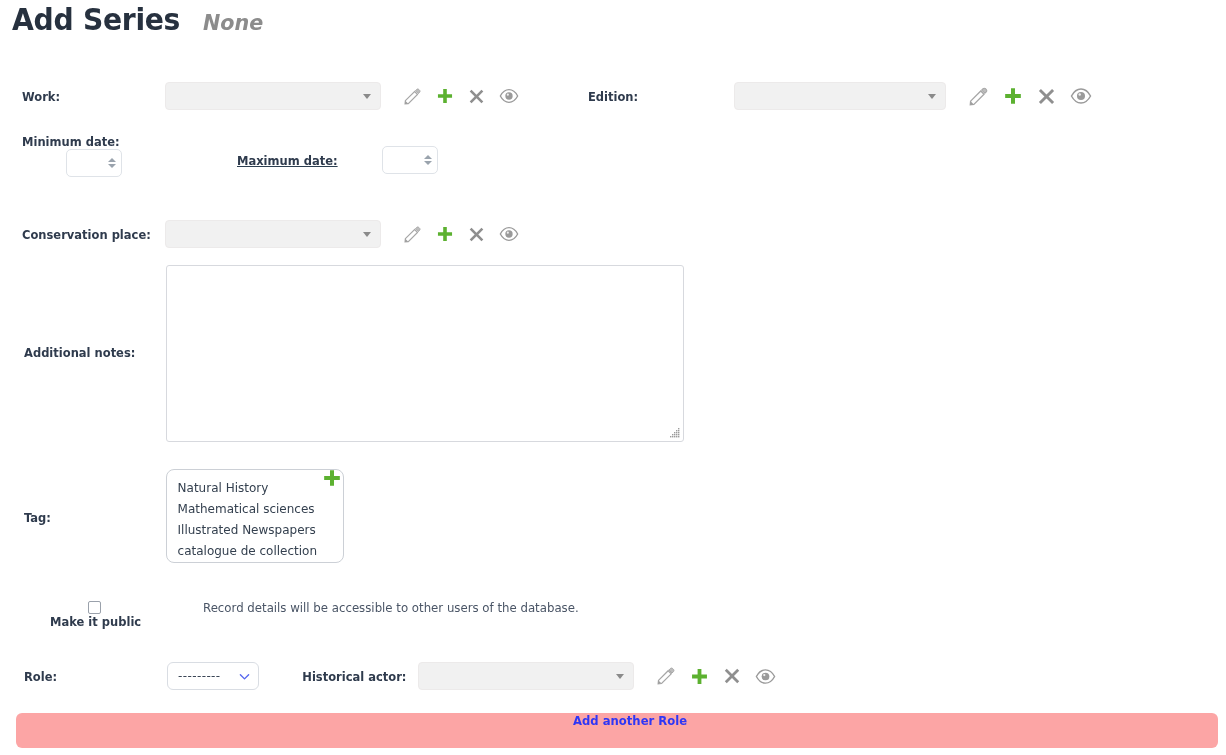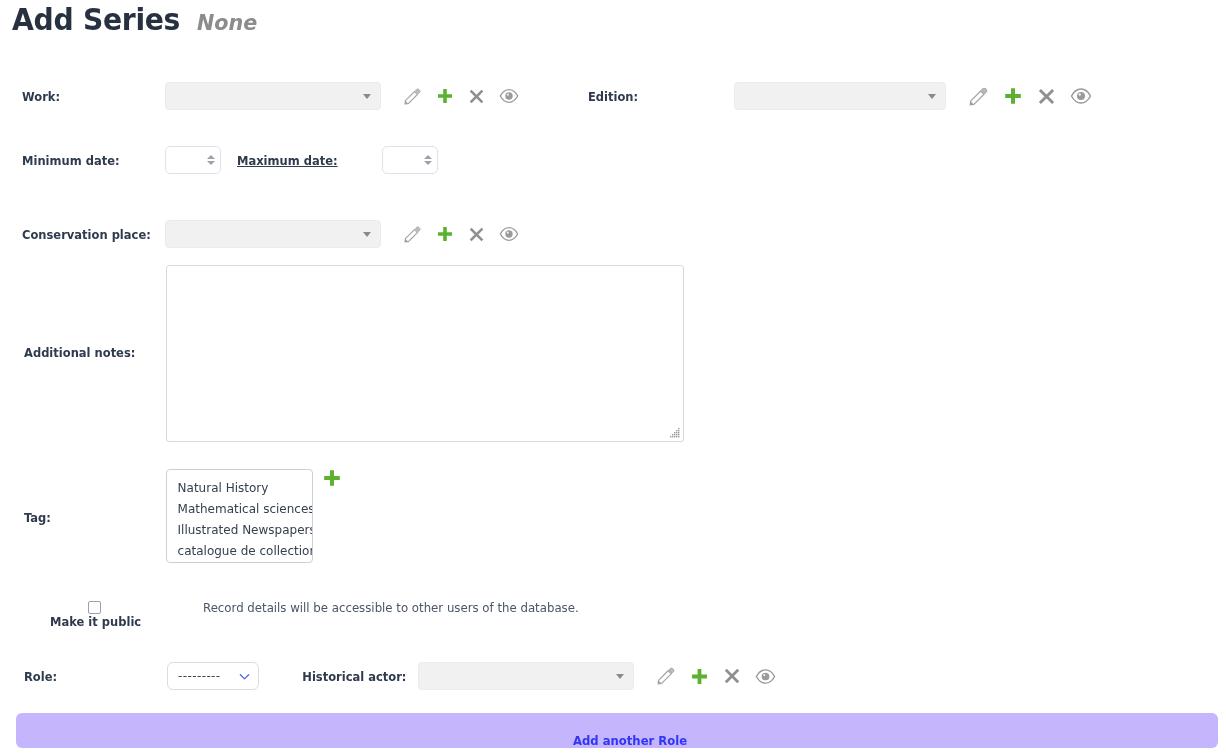--- a/index.html
+++ b/index.html
@@ -16,21 +16,21 @@
     overflow: hidden;
   }
 
   
   .page-header {
     position: absolute;
     left: 12px;
     top: 2px;
     display: flex;
     align-items: baseline;
-    gap: 6px;
+    gap: 12px;
   }
   .page-title {
     font-size: 30px;
     font-weight: bold;
     color: #27313f;
     letter-spacing: -0.3px;
     font-family: "DejaVu Sans", sans-serif;
     transform: scaleX(0.94);
     transform-origin: left center;
   }
@@ -201,24 +201,24 @@
     color: #4a5566;
     font-family: "DejaVu Sans", sans-serif;
     transform: scaleX(0.94);
     transform-origin: left center;
     white-space: nowrap;
   }
 
   
   .add-bar {
     position: absolute;
-    background: #c4b5fd;
+    background: #fca5a5;
     border-radius: 6px;
     display: flex;
-    align-items: flex-end;
+    align-items: flex-start;
   }
   .add-bar-link {
     font-size: 12.5px;
     font-weight: bold;
     color: #2f36f5;
     font-family: "DejaVu Sans", sans-serif;
     transform: scaleX(0.93);
     transform-origin: left center;
     text-decoration: none;
     cursor: pointer;
@@ -292,21 +292,21 @@
     <span class="icon-btn">
       <svg width="22" height="22" viewBox="0 0 24 24">
         <path d="M1.6 12 C4.5 6.6 8 4.4 12 4.4 C16 4.4 19.5 6.6 22.4 12 C19.5 17.4 16 19.6 12 19.6 C8 19.6 4.5 17.4 1.6 12 Z" fill="none" stroke="#9a9a9a" stroke-width="1.6"></path>
         <circle cx="12" cy="12" r="4.4" fill="#9a9a9a"></circle>
         <circle cx="10.6" cy="10.4" r="1.3" fill="#ffffff" opacity="0.85"></circle>
       </svg>
     </span>
   </div>
 </div>
 
-<div class="form-row" style="left:22px; top:146px;">
+<div class="form-row" style="left:22px; top:134px;flex-direction:column;">
   <span class="field-label" style="width:143px;">Minimum date:</span>
   <div class="num-input">
     <span class="spin">
       <i class="up"></i>
         <i class="down"></i>
     </span>
   </div>
 </div>
 <div class="form-row" style="left:237px; top:146px;text-decoration:underline;">
   <span class="field-label" style="width:145px;">Maximum date:</span>
@@ -368,21 +368,21 @@
       <rect x="1" y="9" width="1.4" height="1.4"></rect>
         <rect x="3" y="9" width="1.4" height="1.4"></rect>
         <rect x="5" y="9" width="1.4" height="1.4"></rect>
         <rect x="7" y="9" width="1.4" height="1.4"></rect>
         <rect x="9" y="9" width="1.4" height="1.4"></rect>
     </g>
   </svg>
 </div>
 
 <span class="field-label" style="position:absolute; left:24px; top:510px;">Tag:</span>
-<div class="listbox" style="left:166px; top:469px; width:147px; height:94px;">
+<div class="listbox" style="left:166px; top:469px; width:178px; height:94px;border-radius:8px;">
   <div class="listbox-option">Natural History</div>
   <div class="listbox-option">Mathematical sciences</div>
   <div class="listbox-option">Illustrated Newspapers</div>
   <div class="listbox-option">catalogue de collection</div>
 </div>
 <span class="icon-btn" style="position:absolute; left:322px; top:468px;">
   <svg width="20" height="20" viewBox="0 0 24 24">
     <path d="M9.6 2.6 h4.8 v7 h7 v4.8 h-7 v7 h-4.8 v-7 h-7 V9.6 h7 z" fill="#5cb130"></path>
   </svg>
 </span>

